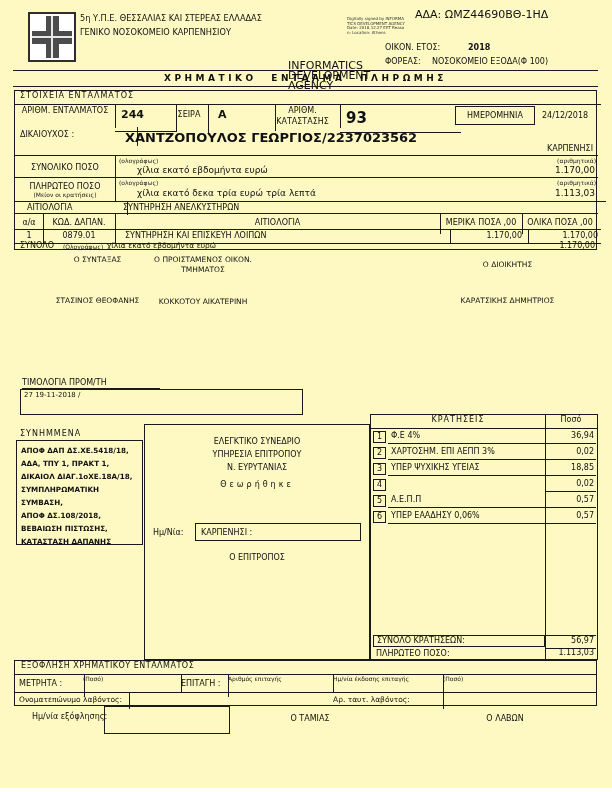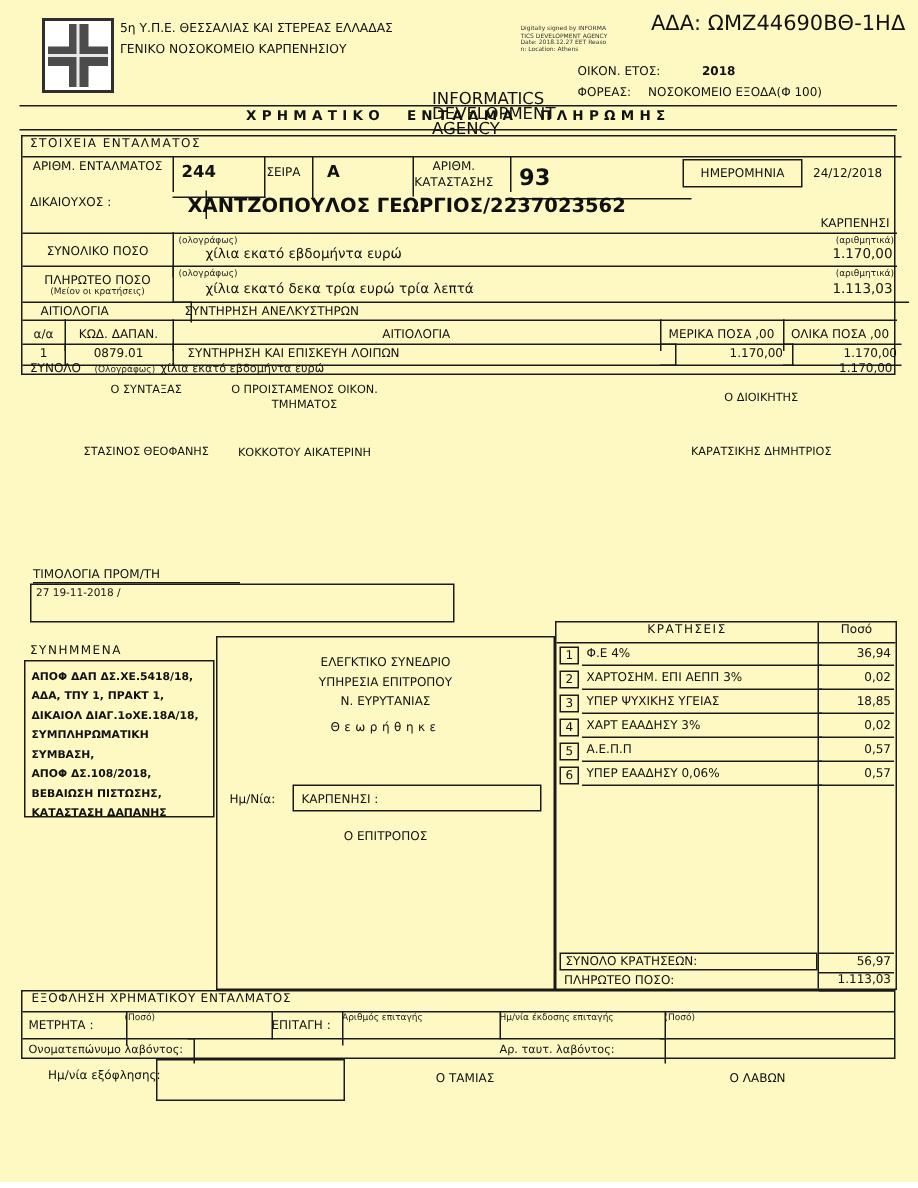--- a/index.html
+++ b/index.html
@@ -37,21 +37,21 @@
     <div class="hbar"></div>
     <div class="vline"></div>
     <div class="hline"></div>
   </div>
   <div class="abs" style="left:80px;top:13px;font-size:8.2px;">5η Υ.Π.Ε. ΘΕΣΣΑΛΙΑΣ ΚΑΙ ΣΤΕΡΕΑΣ ΕΛΛΑΔΑΣ</div>
   <div class="abs" style="left:80px;top:27px;font-size:8.2px;">ΓΕΝΙΚΟ ΝΟΣΟΚΟΜΕΙΟ ΚΑΡΠΕΝΗΣΙΟΥ</div>
 
   <div class="abs" style="left:288px;top:19px;width:62px;font-size:11px;line-height:10px;margin-top:42px;">INFORMATICS DEVELOPMENT AGENCY</div>
   <div class="abs micro" style="left:347px;top:17px;width:58px;height:30px;">Digitally signed by INFORMATICS DEVELOPMENT AGENCY Date: 2018.12.27 EET Reason: Location: Athens</div>
 
-  <div class="abs" style="left:434px;top:8px;font-size:14px;">
+  <div class="abs" style="left:415px;top:8px;font-size:11px;">
     <span>ΑΔΑ:</span>
     <span>ΩΜΖ44690ΒΘ-1ΗΔ</span>
   </div>
 
   <div class="abs" style="left:385px;top:43px;">ΟΙΚΟΝ. ΕΤΟΣ:</div>
   <div class="abs bold" style="left:468px;top:43px;">2018</div>
   <div class="abs" style="left:385px;top:57px;">ΦΟΡΕΑΣ:</div>
   <div class="abs" style="left:432px;top:57px;">ΝΟΣΟΚΟΜΕΙΟ ΕΞΟΔΑ(Φ 100)</div>
 
   <div class="abs bt" style="left:13px;top:70px;width:585px;height:0;"></div>
@@ -169,21 +169,20 @@
 
     <div class="abs b" style="left:2px;top:32px;width:13px;height:12px;text-align:center;">2</div>
     <div class="abs bb" style="left:17px;top:32px;width:157px;height:12px;padding-left:3px;">ΧΑΡΤΟΣΗΜ. ΕΠΙ ΑΕΠΠ 3%</div>
     <div class="abs bb rt" style="left:175px;top:32px;width:48px;height:12px;padding-right:2px;">0,02</div>
 
     <div class="abs b" style="left:2px;top:48px;width:13px;height:12px;text-align:center;">3</div>
     <div class="abs bb" style="left:17px;top:48px;width:157px;height:12px;padding-left:3px;">ΥΠΕΡ ΨΥΧΙΚΗΣ ΥΓΕΙΑΣ</div>
     <div class="abs bb rt" style="left:175px;top:48px;width:48px;height:12px;padding-right:2px;">18,85</div>
 
     <div class="abs b" style="left:2px;top:64px;width:13px;height:12px;text-align:center;">4</div>
-    <div class="abs bb" style="left:17px;top:64px;width:157px;height:12px;padding-left:3px;">ΧΑΡΤ ΕΑΑΔΗΣΥ 3%</div>
     <div class="abs bb rt" style="left:175px;top:64px;width:48px;height:12px;padding-right:2px;">0,02</div>
 
     <div class="abs b" style="left:2px;top:80px;width:13px;height:12px;text-align:center;">5</div>
     <div class="abs bb" style="left:17px;top:80px;width:157px;height:12px;padding-left:3px;">Α.Ε.Π.Π</div>
     <div class="abs bb rt" style="left:175px;top:80px;width:48px;height:12px;padding-right:2px;">0,57</div>
 
     <div class="abs b" style="left:2px;top:96px;width:13px;height:12px;text-align:center;">6</div>
     <div class="abs bb" style="left:17px;top:96px;width:157px;height:12px;padding-left:3px;">ΥΠΕΡ ΕΑΑΔΗΣΥ 0,06%</div>
     <div class="abs bb rt" style="left:175px;top:96px;width:48px;height:12px;padding-right:2px;">0,57</div>
 

